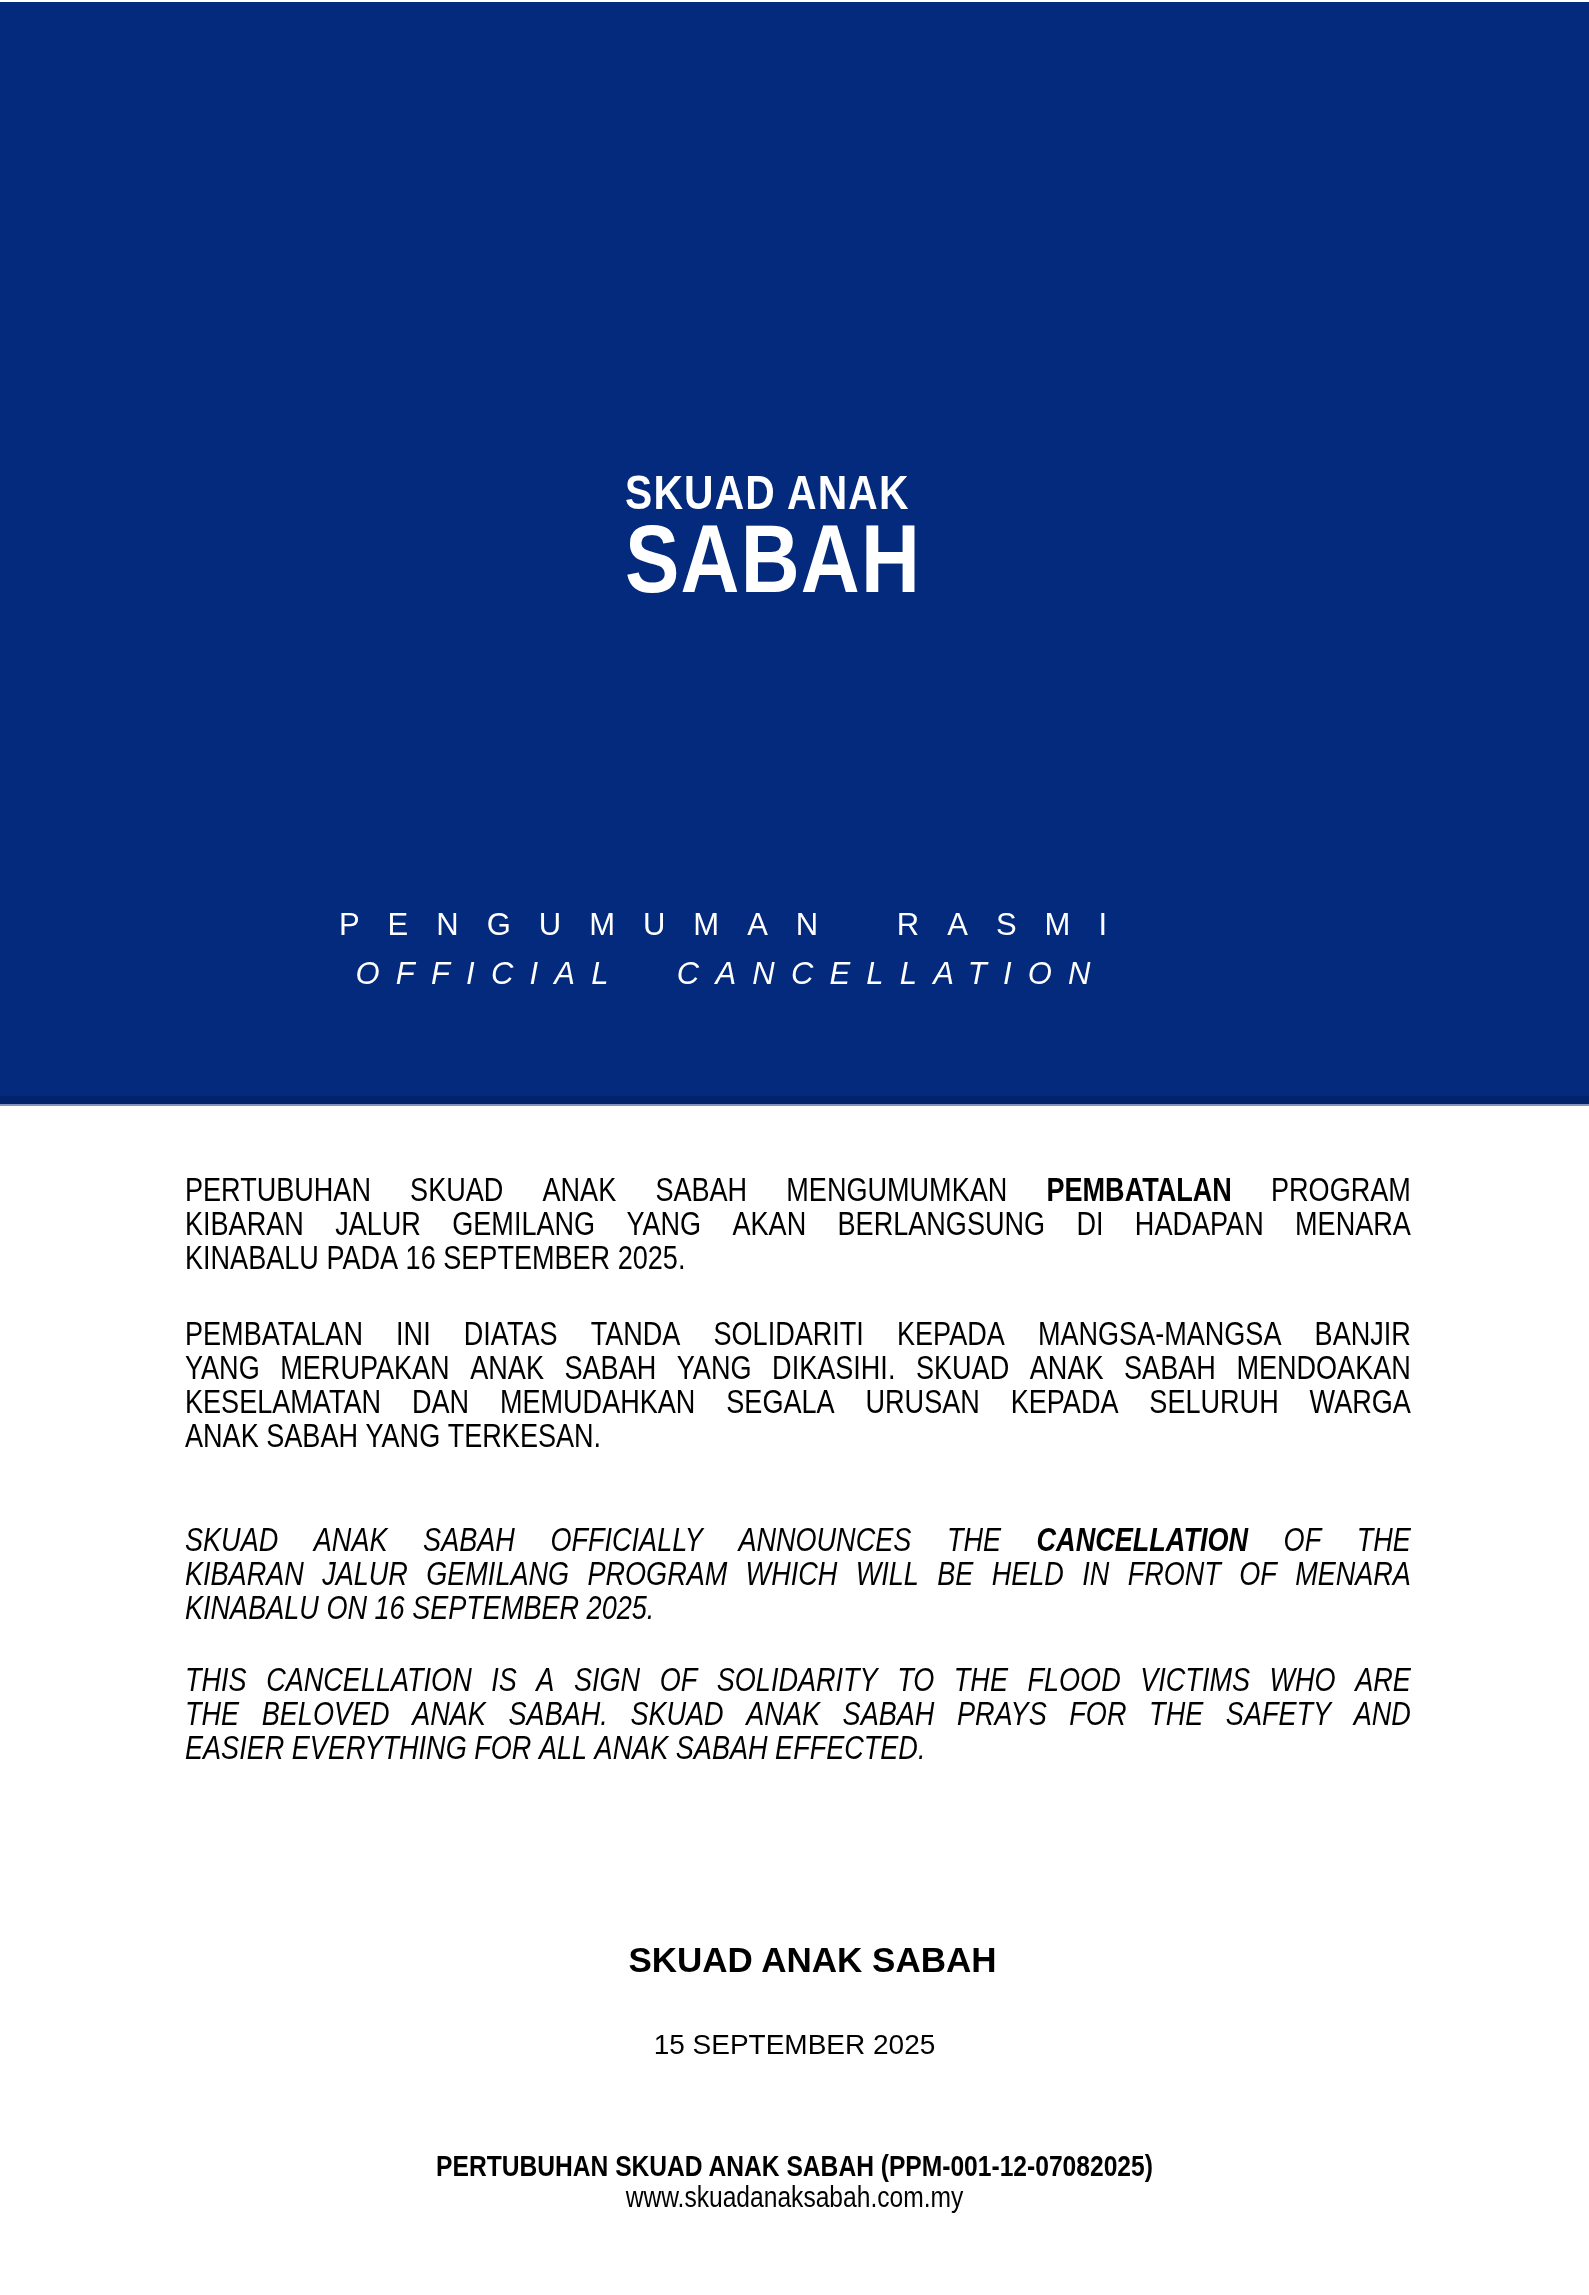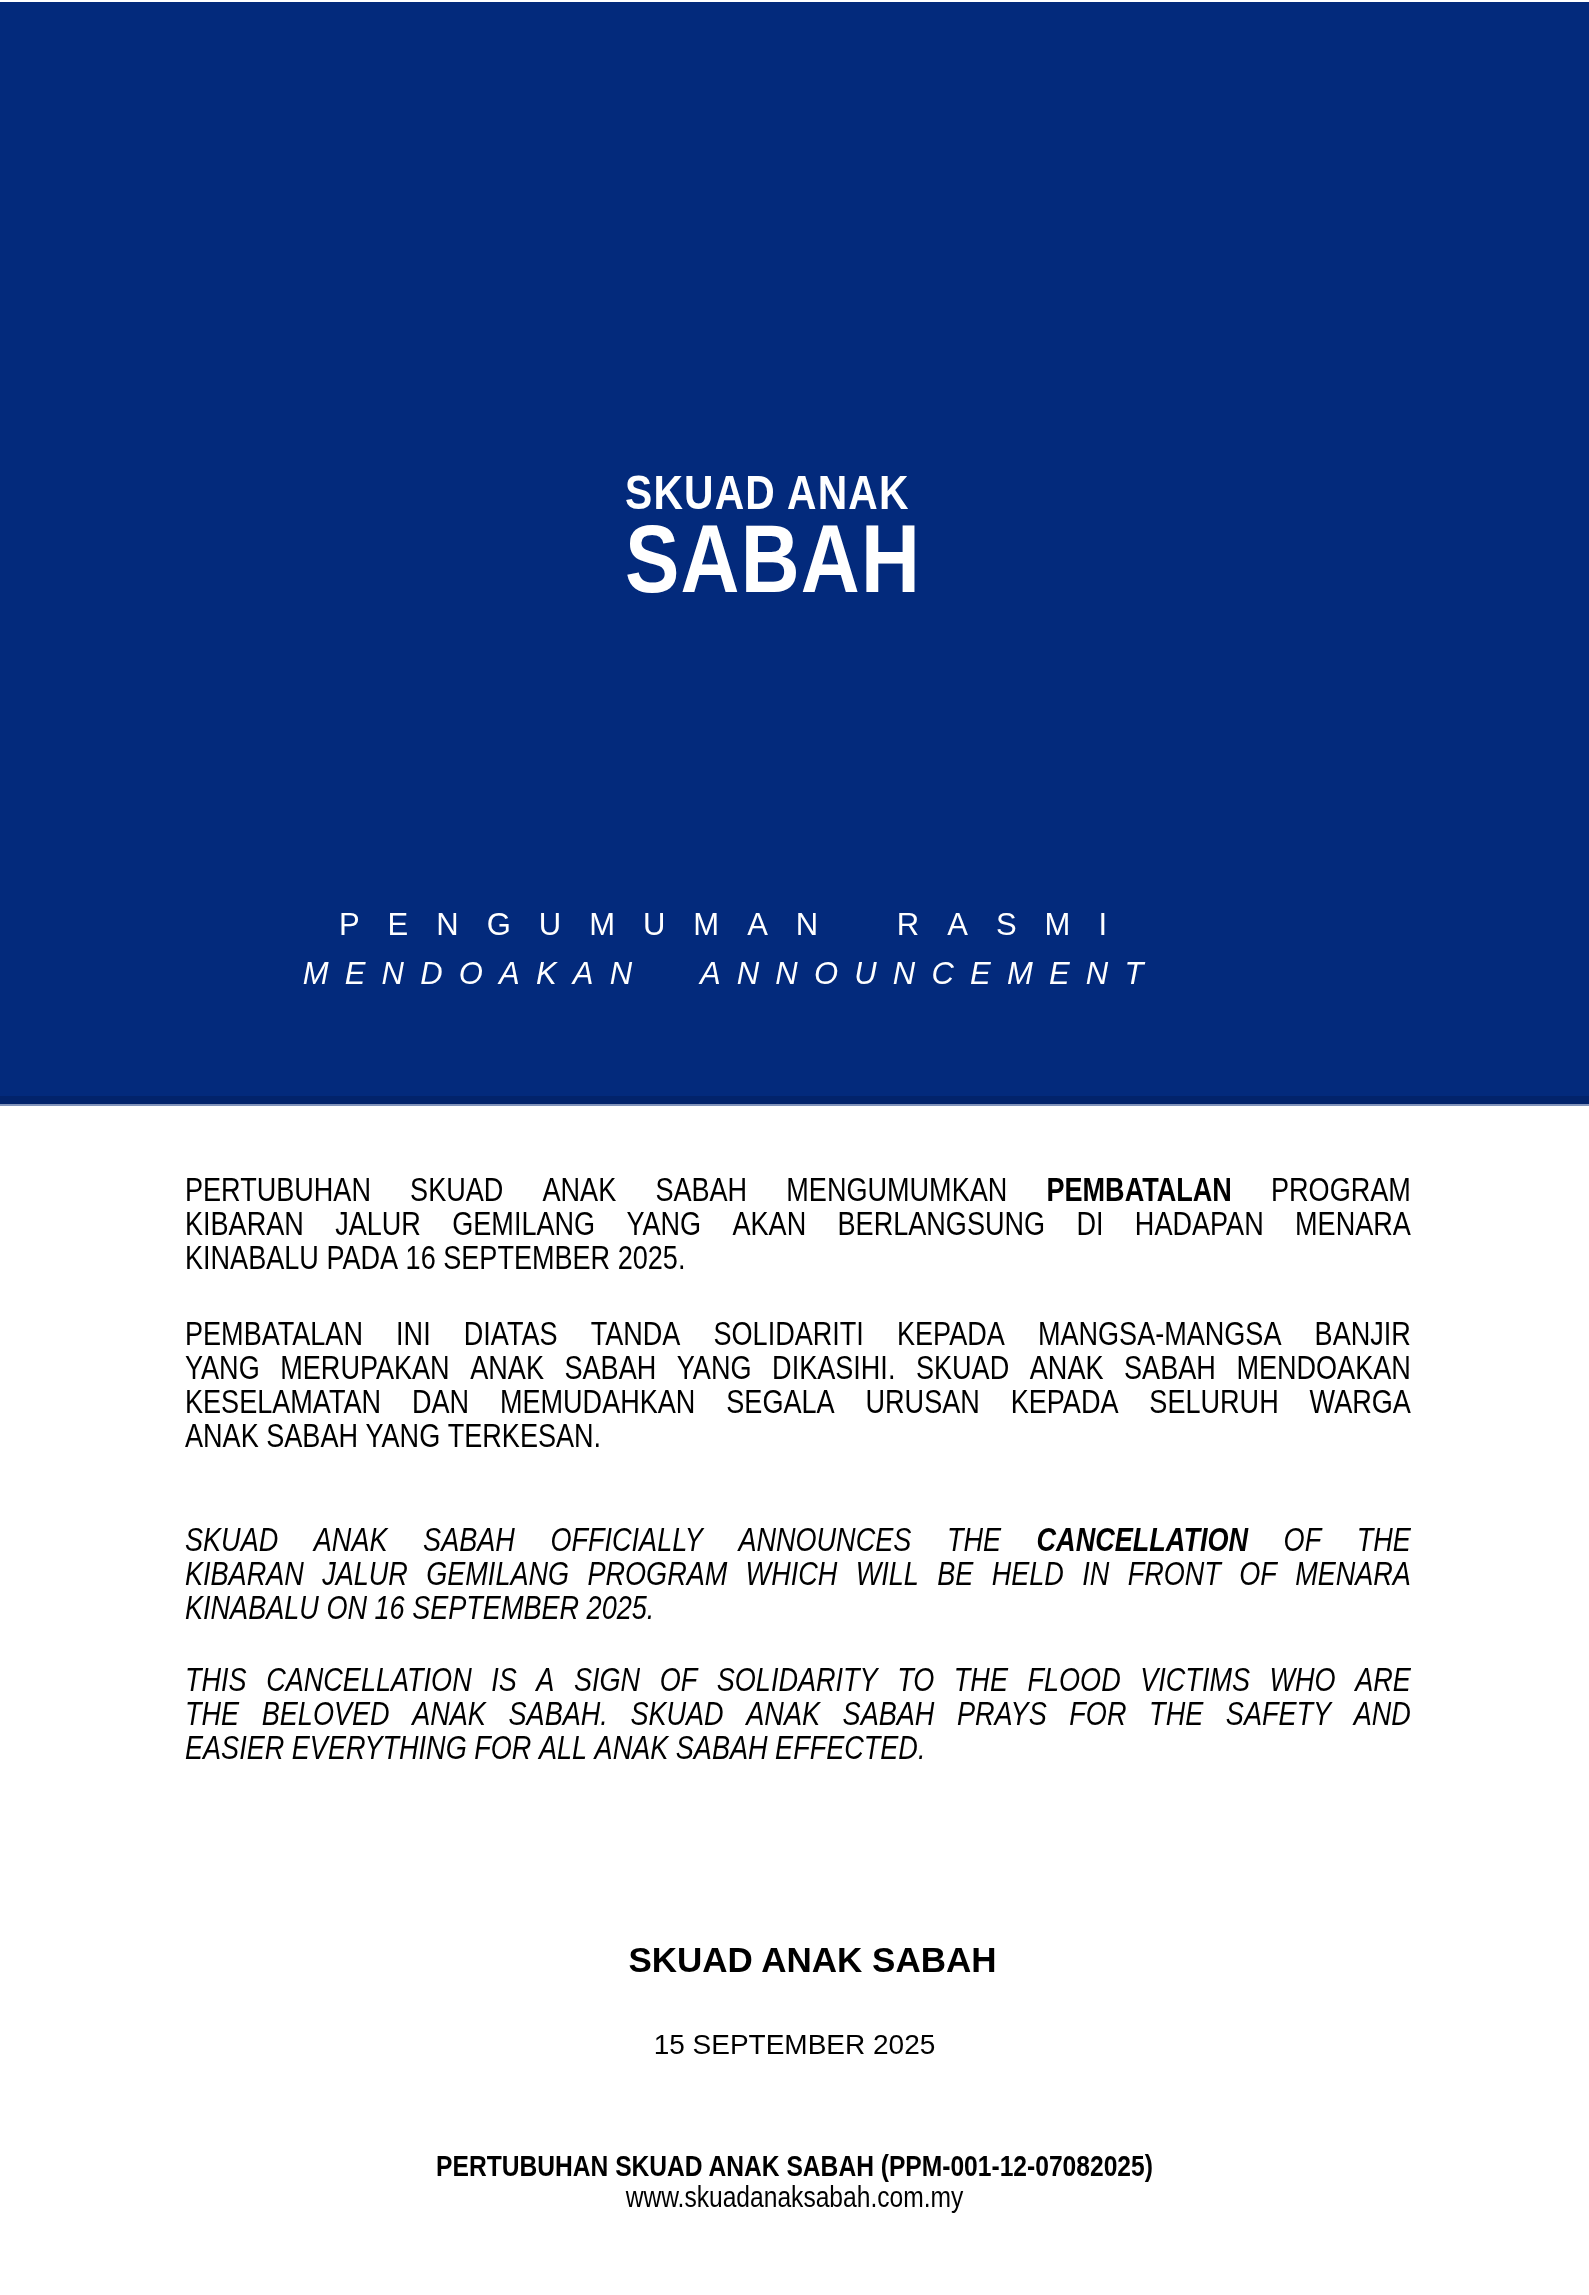--- a/index.html
+++ b/index.html
@@ -91,21 +91,21 @@
 
   <div class="banner">
 
     <div class="logo">
       <div class="logo-l1">SKUAD ANAK</div>
       <div class="logo-l2">SABAH</div>
     </div>
 
     <div class="ann">
       <div class="ann-my">PENGUMUMAN RASMI</div>
-      <div class="ann-en">MENDOAKAN ANNOUNCEMENT</div>
+      <div class="ann-en">OFFICIAL CANCELLATION</div>
     </div>
 
   </div>
 
   <div id="paragraphs">
       <div class="para">
         <div class="tline">
           <span>PERTUBUHAN</span>
           <span>SKUAD</span>
           <span>ANAK</span>

